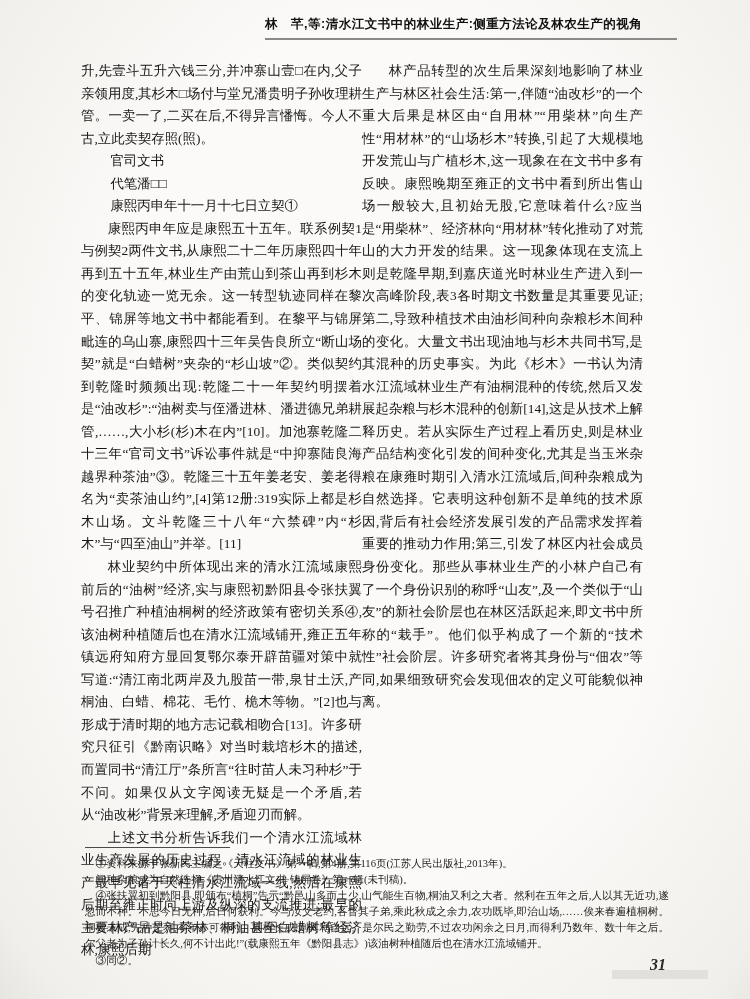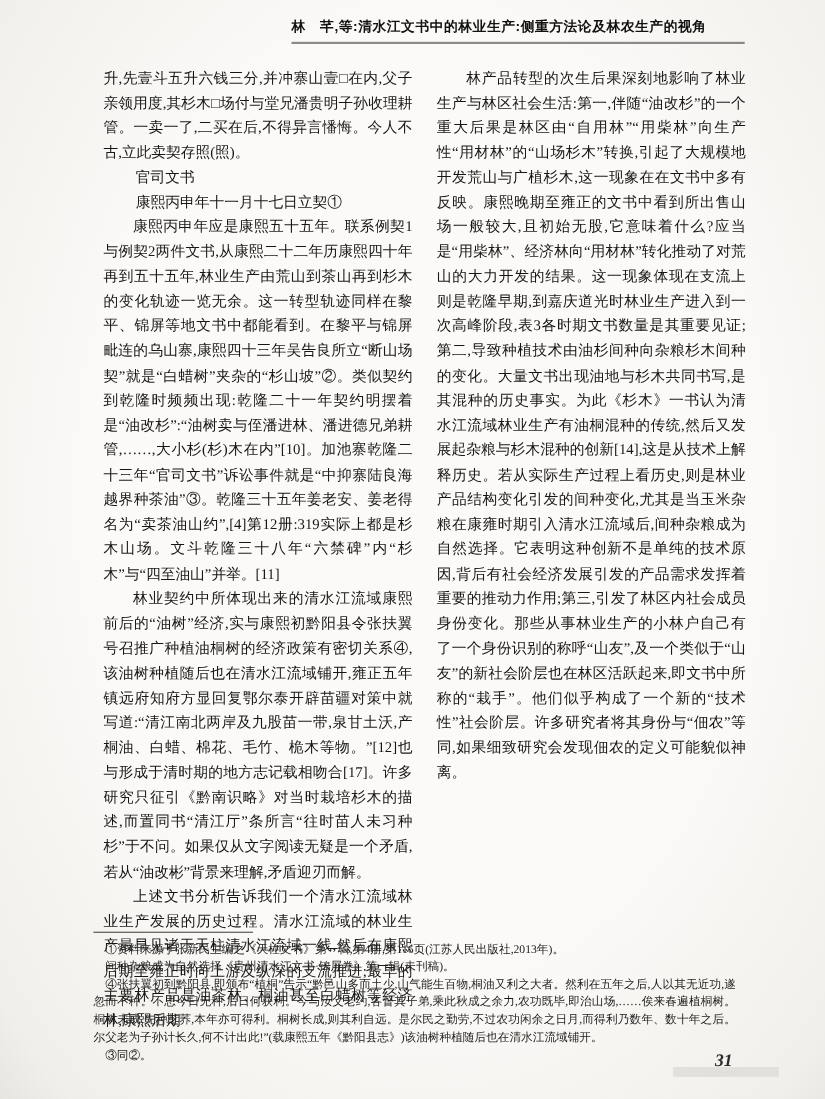--- a/index.html
+++ b/index.html
@@ -28,23 +28,22 @@
     white-space:nowrap;
   }
   .header-rule{
     position:absolute;
     top:38px;left:265px;width:412px;
     height:0;
     border-top:2.5px solid #8a8a88;
   }
   .columns{
     position:absolute;
-    top:60px;left:94px;width:584px;
+    top:60px;left:81px;width:584px;
     display:flex;
-    gap:22px;
   }
   .col{
     width:281px;
     font-size:13.4px;
     line-height:22.55px;
     text-align:justify;
     word-break:break-all;
     color:#161616;
   }
   .col p{margin:0;}
@@ -89,23 +88,24 @@
 <div class="sheet">
 
   <div class="running-header">林　芊,等:清水江文书中的林业生产:侧重方法论及林农生产的视角</div>
   <div class="header-rule"></div>
 
   <div class="columns">
 
     <div class="col">
       <p>升,先壹斗五升六钱三分,并冲寨山壹□在内,父子亲领用度,其杉木□场付与堂兄潘贵明子孙收理耕管。一卖一了,二买在后,不得异言憣悔。今人不古,立此卖契存照(照)。</p>
       <p class="sig">官司文书</p>
+      <p class="sig">代笔潘□□</p>
       <p class="sig">康熙丙申年十一月十七日立契①</p>
       <p class="indent">康熙丙申年应是康熙五十五年。联系例契1与例契2两件文书,从康熙二十二年历康熙四十年再到五十五年,林业生产由荒山到茶山再到杉木的变化轨迹一览无余。这一转型轨迹同样在黎平、锦屏等地文书中都能看到。在黎平与锦屏毗连的乌山寨,康熙四十三年吴告良所立“断山场契”就是“白蜡树”夹杂的“杉山坡”②。类似契约到乾隆时频频出现:乾隆二十一年契约明摆着是“油改杉”:“油树卖与侄潘进林、潘进德兄弟耕管,……,大小杉(杉)木在内”[10]。加池寨乾隆二十三年“官司文书”诉讼事件就是“中抑寨陆良海越界种茶油”③。乾隆三十五年姜老安、姜老得名为“卖茶油山约”,[4]第12册:319实际上都是杉木山场。文斗乾隆三十八年“六禁碑”内“杉木”与“四至油山”并举。[11]</p>
-      <p class="indent">林业契约中所体现出来的清水江流域康熙前后的“油树”经济,实与康熙初黔阳县令张扶翼号召推广种植油桐树的经济政策有密切关系④,该油树种植随后也在清水江流域铺开,雍正五年镇远府知府方显回复鄂尔泰开辟苗疆对策中就写道:“清江南北两岸及九股苗一带,泉甘土沃,产桐油、白蜡、棉花、毛竹、桅木等物。”[12]也与形成于清时期的地方志记载相吻合[17]。许多研究只征引《黔南识略》对当时栽培杉木的描述,而置同书“清江厅”条所言“往时苗人未习种杉”于不问。如果仅从文字阅读无疑是一个矛盾,若从“油改彬”背景来理解,矛盾迎刃而解。</p>
+      <p class="indent">林业契约中所体现出来的清水江流域康熙前后的“油树”经济,实与康熙初黔阳县令张扶翼号召推广种植油桐树的经济政策有密切关系④,该油树种植随后也在清水江流域铺开,雍正五年镇远府知府方显回复鄂尔泰开辟苗疆对策中就写道:“清江南北两岸及九股苗一带,泉甘土沃,产桐油、白蜡、棉花、毛竹、桅木等物。”[2]也与形成于清时期的地方志记载相吻合[13]。许多研究只征引《黔南识略》对当时栽培杉木的描述,而置同书“清江厅”条所言“往时苗人未习种杉”于不问。如果仅从文字阅读无疑是一个矛盾,若从“油改彬”背景来理解,矛盾迎刃而解。</p>
       <p class="indent">上述文书分析告诉我们一个清水江流域林业生产发展的历史过程。清水江流域的林业生产最早见诸于天柱清水江流域一线,然后在康熙后期至雍正时向上游及纵深的支流推进;最早的主要林产品是油茶林、桐油甚至白蜡树等经济林,康熙后期</p>
     </div>
 
     <div class="col">
       <p class="indent">林产品转型的次生后果深刻地影响了林业生产与林区社会生活:第一,伴随“油改杉”的一个重大后果是林区由“自用林”“用柴林”向生产性“用材林”的“山场杉木”转换,引起了大规模地开发荒山与广植杉木,这一现象在在文书中多有反映。康熙晚期至雍正的文书中看到所出售山场一般较大,且初始无股,它意味着什么?应当是“用柴林”、经济林向“用材林”转化推动了对荒山的大力开发的结果。这一现象体现在支流上则是乾隆早期,到嘉庆道光时林业生产进入到一次高峰阶段,表3各时期文书数量是其重要见证;第二,导致种植技术由油杉间种向杂粮杉木间种的变化。大量文书出现油地与杉木共同书写,是其混种的历史事实。为此《杉木》一书认为清水江流域林业生产有油桐混种的传统,然后又发展起杂粮与杉木混种的创新[14],这是从技术上解释历史。若从实际生产过程上看历史,则是林业产品结构变化引发的间种变化,尤其是当玉米杂粮在康雍时期引入清水江流域后,间种杂粮成为自然选择。它表明这种创新不是单纯的技术原因,背后有社会经济发展引发的产品需求发挥着重要的推动力作用;第三,引发了林区内社会成员身份变化。那些从事林业生产的小林户自己有了一个身份识别的称呼“山友”,及一个类似于“山友”的新社会阶层也在林区活跃起来,即文书中所称的“栽手”。他们似乎构成了一个新的“技术性”社会阶层。许多研究者将其身份与“佃农”等同,如果细致研究会发现佃农的定义可能貌似神离。</p>
     </div>
 
   </div>
 
   <div class="footnote-rule"></div>

